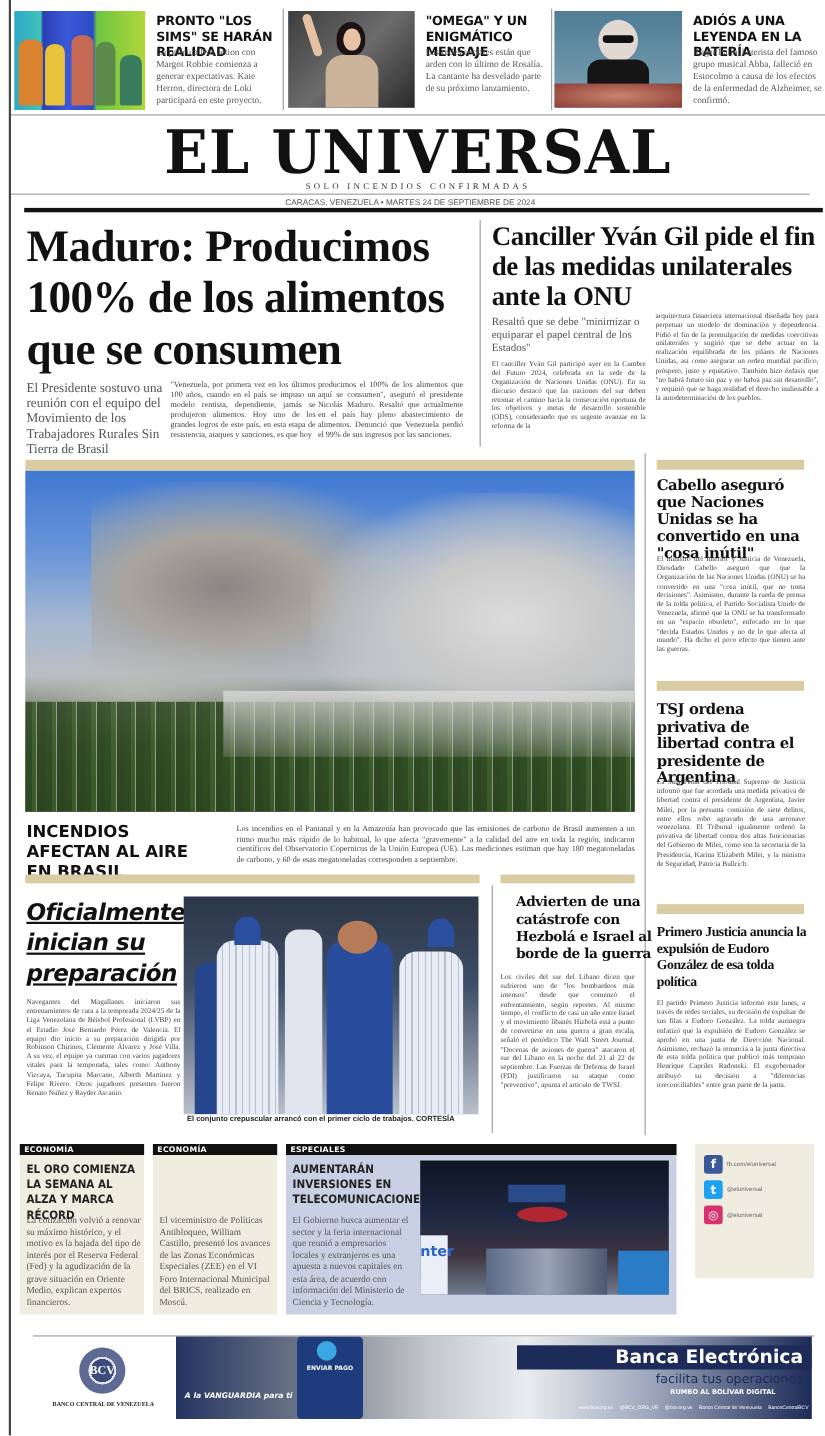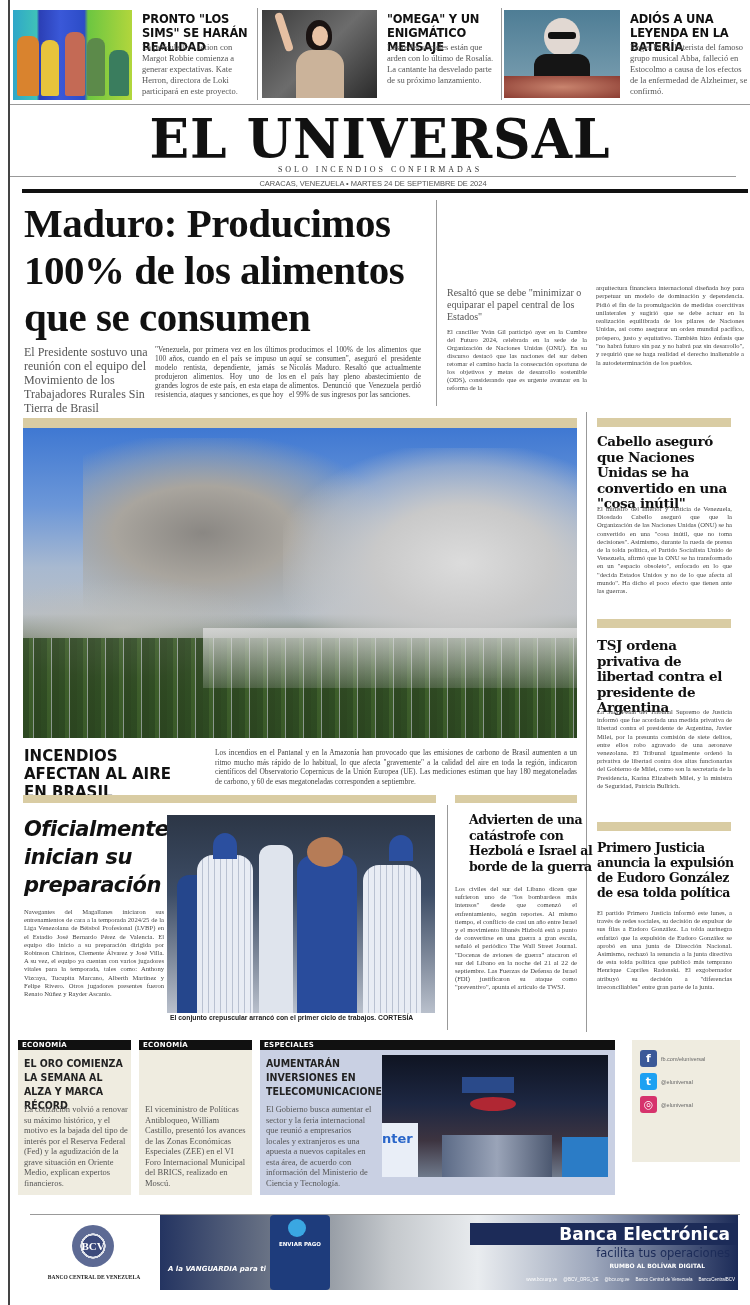--- a/index.html
+++ b/index.html
@@ -81,20 +81,21 @@
   <div class="dateline">CARACAS, VENEZUELA • MARTES 24 DE SEPTIEMBRE DE 2024</div>
   <div class="thickrule"></div>
 
   <h1 class="main abs" style="left:14px;top:200px;width:400px;">Maduro: Producimos 100% de los alimentos que se consumen</h1>
   <div class="deck abs" style="left:14px;top:345px;width:125px;font-size:12px;line-height:14px;">El Presidente sostuvo una reunión con el equipo del Movimiento de los Trabajadores Rurales Sin Tierra de Brasil</div>
   <div class="body-text abs" style="left:145px;top:345px;width:132px;font-size:7.4px;line-height:9px;">"Venezuela, por primera vez en los últimos 100 años, cuando en el país se impuso un modelo rentista, dependiente, jamás se produjeron alimentos. Hoy uno de los grandes logros de este país, en esta etapa de resistencia, ataques y sanciones, es que hoy</div>
   <div class="body-text abs" style="left:279px;top:345px;width:132px;font-size:7.4px;line-height:9px;">producimos el 100% de los alimentos que aquí se consumen", aseguró el presidente Nicolás Maduro. Resaltó que actualmente en el país hay pleno abastecimiento de alimentos. Denunció que Venezuela perdió el 99% de sus ingresos por las sanciones.</div>
 
   <div class="vsep" style="left:426px;top:200px;height:206px;"></div>
 
+  <h2 class="side abs" style="left:437px;top:202px;width:300px;">Canciller Yván Gil pide el fin de las medidas unilaterales ante la ONU</h2>
   <div class="deck abs" style="left:437px;top:287px;width:140px;font-size:10px;line-height:12px;">Resaltó que se debe "minimizar o equiparar el papel central de los Estados"</div>
   <div class="body-text abs" style="left:437px;top:328px;width:140px;font-size:6.6px;line-height:8px;">El canciller Yván Gil participó ayer en la Cumbre del Futuro 2024, celebrada en la sede de la Organización de Naciones Unidas (ONU). En su discurso destacó que las naciones del sur deben retomar el camino hacia la consecución oportuna de los objetivos y metas de desarrollo sostenible (ODS), considerando que es urgente avanzar en la reforma de la</div>
   <div class="body-text abs" style="left:586px;top:284px;width:148px;font-size:6.6px;line-height:8.3px;">arquitectura financiera internacional diseñada hoy para perpetuar un modelo de dominación y dependencia. Pidió el fin de la promulgación de medidas coercitivas unilaterales y sugirió que se debe actuar en la realización equilibrada de los pilares de Naciones Unidas, así como asegurar un orden mundial pacífico, próspero, justo y equitativo. También hizo énfasis que "no habrá futuro sin paz y no habrá paz sin desarrollo", y requirió que se haga realidad el derecho inalienable a la autodeterminación de los pueblos.</div>
 
   <div class="goldbar" style="left:13px;top:418px;width:554px;height:10px;"></div>
   <div class="abs" style="left:13px;top:428px;width:554px;height:310px;overflow:hidden;background:linear-gradient(180deg,#3f78d2 0%,#6c97d8 25%,#a8b9d0 45%,#b7bec6 60%,#6f7a62 70%,#3c5a2c 85%,#25401d 100%);">
     <div style="position:absolute;left:60px;top:10px;width:300px;height:190px;background:radial-gradient(ellipse at 40% 50%,#8a8783 0%,#a9a59e 35%,rgba(170,170,165,0.4) 60%,transparent 75%);"></div>
     <div style="position:absolute;left:260px;top:20px;width:300px;height:230px;background:radial-gradient(ellipse at 60% 50%,#dcdcdc 0%,#c9c9c9 35%,rgba(200,200,200,0.5) 60%,transparent 75%);"></div>
     <div style="position:absolute;left:0;top:150px;width:250px;height:100px;background:radial-gradient(ellipse at 40% 50%,rgba(190,190,185,0.8),transparent 70%);"></div>
     <div style="position:absolute;left:0;top:210px;width:554px;height:100px;background:repeating-linear-gradient(90deg,#2e4a22 0 6px,#3d5e2a 6px 10px,#9ca6a0 10px 11px,#2c4520 11px 18px);opacity:0.85;"></div>
@@ -107,24 +108,24 @@
 
   <div class="vsep" style="left:576px;top:412px;height:620px;"></div>
 
   <div class="goldbar" style="left:587px;top:418px;width:134px;height:9px;"></div>
   <div class="hd-serif abs" style="left:587px;top:434px;width:145px;font-size:13.5px;line-height:15.5px;">Cabello aseguró que Naciones Unidas se ha convertido en una "cosa inútil"</div>
   <div class="body-text abs" style="left:587px;top:505px;width:135px;font-size:6.6px;line-height:8.2px;">El ministro del Interior y Justicia de Venezuela, Diosdado Cabello aseguró que que la Organización de las Naciones Unidas (ONU) se ha convertido en una "cosa inútil, que no toma decisiones". Asimismo, durante la rueda de prensa de la tolda política, el Partido Socialista Unido de Venezuela, afirmó que la ONU se ha transformado en un "espacio obsoleto", enfocado en lo que "decida Estados Unidos y no de lo que afecta al mundo". Ha dicho el poco efecto que tienen ante las guerras.</div>
   <div class="goldbar" style="left:587px;top:619px;width:134px;height:9px;"></div>
   <div class="hd-serif abs" style="left:587px;top:638px;width:145px;font-size:13.5px;line-height:15.5px;">TSJ ordena privativa de libertad contra el presidente de Argentina</div>
   <div class="body-text abs" style="left:587px;top:708px;width:135px;font-size:6.6px;line-height:8.2px;">La Sala Penal del Tribunal Supremo de Justicia informó que fue acordada una medida privativa de libertad contra el presidente de Argentina, Javier Milei, por la presunta comisión de siete delitos, entre ellos robo agravado de una aeronave venezolana. El Tribunal igualmente ordenó la privativa de libertad contra dos altas funcionarias del Gobierno de Milei, como son la secretaria de la Presidencia, Karina Elizabeth Milei, y la ministra de Seguridad, Patricia Bullrich.</div>
   <div class="goldbar" style="left:587px;top:822px;width:134px;height:9px;"></div>
-  <div class="hd-serif abs" style="left:587px;top:840px;width:145px;font-size:12.5px;line-height:15px;">Primero Justicia anuncia la expulsión de Eudoro González de esa tolda política</div>
+  <div class="hd-serif abs" style="left:587px;top:840px;width:145px;font-size:12.5px;line-height:15px;font-family:Liberation Serif, serif;">Primero Justicia anuncia la expulsión de Eudoro González de esa tolda política</div>
   <div class="body-text abs" style="left:587px;top:909px;width:135px;font-size:6.6px;line-height:8.2px;">El partido Primero Justicia informó este lunes, a través de redes sociales, su decisión de expulsar de sus filas a Eudoro González. La tolda aurinegra enfatizó que la expulsión de Eudoro González se aprobó en una junta de Dirección Nacional. Asimismo, rechazó la renuncia a la junta directiva de esta tolda política que publicó más temprano Henrique Capriles Radonski. El exgobernador atribuyó su decisión a "diferencias irreconciliables" entre gran parte de la junta.</div>
 
-  <div class="abs" style="left:14px;top:815px;width:140px;font-family:'DejaVu Sans',sans-serif;font-weight:bold;font-style:italic;font-size:21px;line-height:28px;color:#111;letter-spacing:-0.5px;">Oficialmente inician su preparación</div>
+  <div class="abs" style="left:14px;top:815px;width:140px;font-family:'DejaVu Sans',sans-serif;font-weight:bold;font-style:italic;font-size:21px;line-height:28px;color:#111;letter-spacing:-0.5px;text-decoration:underline;">Oficialmente inician su preparación</div>
   <div class="body-text abs" style="left:14px;top:908px;width:140px;font-size:6.6px;line-height:8.2px;">Navegantes del Magallanes iniciaron sus entrenamientos de cara a la temporada 2024/25 de la Liga Venezolana de Béisbol Profesional (LVBP) en el Estadio José Bernardo Pérez de Valencia. El equipo dio inicio a su preparación dirigida por Robinson Chirinos, Clemente Álvarez y José Villa. A su vez, el equipo ya cuentan con varios jugadores vitales para la temporada, tales como: Anthony Vizcaya, Tucupita Marcano, Alberth Martínez y Felipe Rivero. Otros jugadores presentes fueron Renato Núñez y Rayder Ascanio.</div>
   <div class="abs" style="left:157px;top:815px;width:268px;height:198px;overflow:hidden;background:linear-gradient(180deg,#2c3646 0%,#3d4d66 40%,#7a8597 70%,#b9c0cc 100%);">
     <div style="position:absolute;left:10px;top:60px;width:38px;height:138px;background:#25468c;border-radius:12px 12px 0 0;"></div>
     <div style="position:absolute;left:30px;top:40px;width:56px;height:158px;background:repeating-linear-gradient(90deg,#e8ecf4 0 5px,#b9c1d1 5px 6px);border-radius:16px 16px 0 0;"></div>
     <div style="position:absolute;left:46px;top:18px;width:24px;height:26px;background:#2b4f9f;border-radius:50% 50% 0 0;"></div>
     <div style="position:absolute;left:92px;top:30px;width:34px;height:168px;background:#dfe4ed;border-radius:12px 12px 0 0;"></div>
     <div style="position:absolute;left:130px;top:40px;width:60px;height:158px;background:#294c9c;border-radius:16px 16px 0 0;"></div>
     <div style="position:absolute;left:140px;top:22px;width:36px;height:30px;background:#b67c57;border-radius:50%;"></div>
     <div style="position:absolute;left:196px;top:50px;width:58px;height:148px;background:repeating-linear-gradient(90deg,#e8ecf4 0 5px,#b9c1d1 5px 6px);border-radius:16px 16px 0 0;"></div>
     <div style="position:absolute;left:222px;top:20px;width:24px;height:26px;background:#2b4f9f;border-radius:50% 50% 0 0;"></div>
@@ -145,21 +146,21 @@
   <div class="cat-label" style="left:129px;top:1040px;width:113px;">ECONOMÍA</div>
   <div class="econ-text abs" style="left:135px;top:1104px;width:104px;">El viceministro de Políticas Antibloqueo, William Castillo, presentó los avances de las Zonas Económicas Especiales (ZEE) en el VI Foro Internacional Municipal del BRICS, realizado en Moscú.</div>
 
   <div class="econ-box" style="left:250px;top:1040px;width:355px;height:155px;background:#c9d0e3;"></div>
   <div class="cat-label" style="left:250px;top:1040px;width:355px;">ESPECIALES</div>
   <div class="econ-title abs" style="left:256px;top:1056px;width:110px;">AUMENTARÁN INVERSIONES EN TELECOMUNICACIONES</div>
   <div class="econ-text abs" style="left:256px;top:1104px;width:110px;">El Gobierno busca aumentar el sector y la feria internacional que reunió a empresarios locales y extranjeros es una apuesta a nuevos capitales en esta área, de acuerdo con información del Ministerio de Ciencia y Tecnología.</div>
   <div class="abs" style="left:372px;top:1055px;width:226px;height:122px;overflow:hidden;background:linear-gradient(180deg,#0f1422 0%,#1d2742 40%,#3d3440 70%,#6f7a8c 100%);">
     <div style="position:absolute;left:80px;top:22px;width:52px;height:16px;background:#2a4a8a;"></div>
     <div style="position:absolute;left:88px;top:42px;width:46px;height:14px;background:#b02733;border-radius:50%;"></div>
-    <div style="position:absolute;left:0;top:68px;width:36px;height:54px;background:#e9eef7;color:#2a66c9;font-family:'DejaVu Sans',sans-serif;font-weight:bold;font-size:13px;padding-top:8px;">nter</div>
+    <div style="position:absolute;left:0;top:68px;width:25px;height:54px;background:#e9eef7;color:#2a66c9;font-family:'DejaVu Sans',sans-serif;font-weight:bold;font-size:13px;padding-top:8px;">nter</div>
     <div style="position:absolute;left:180px;top:82px;width:46px;height:40px;background:#2b7cc6;"></div>
     <div style="position:absolute;left:60px;top:80px;width:110px;height:42px;background:linear-gradient(90deg,#5b6a86,#9aa4b8,#4c5870);"></div>
   </div>
 
   <div class="econ-box" style="left:622px;top:1040px;width:108px;height:122px;padding:10px 8px;">
     <div class="social-row">
       <div class="social-ico" style="background:#3b5998;">f</div>
       <div class="social-txt">fb.com/eluniversal</div>
     </div>
     <div class="social-row">

